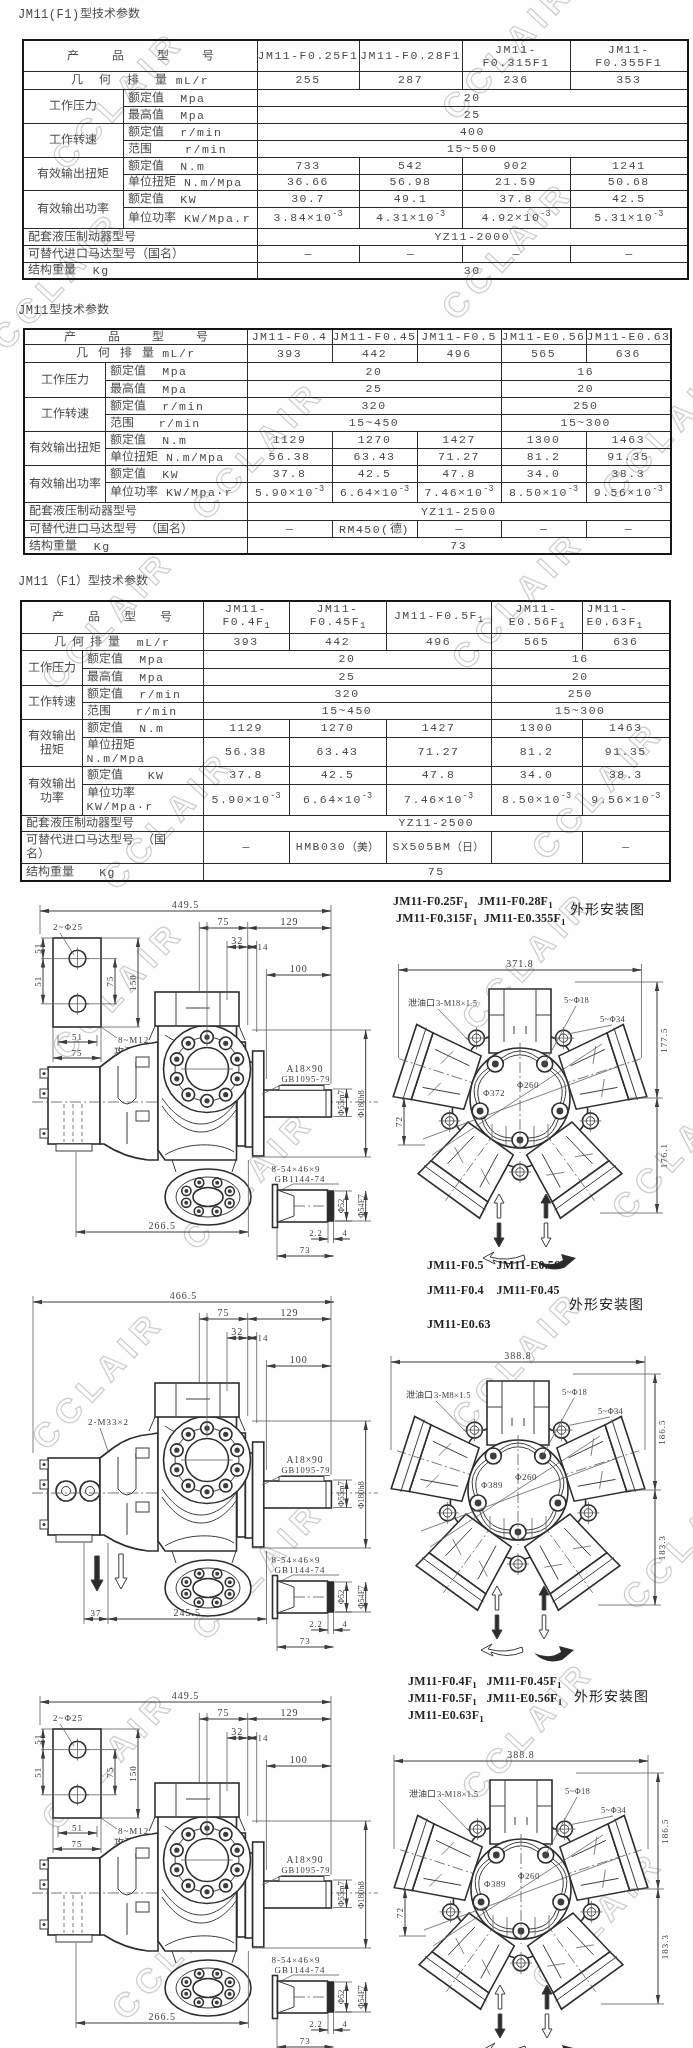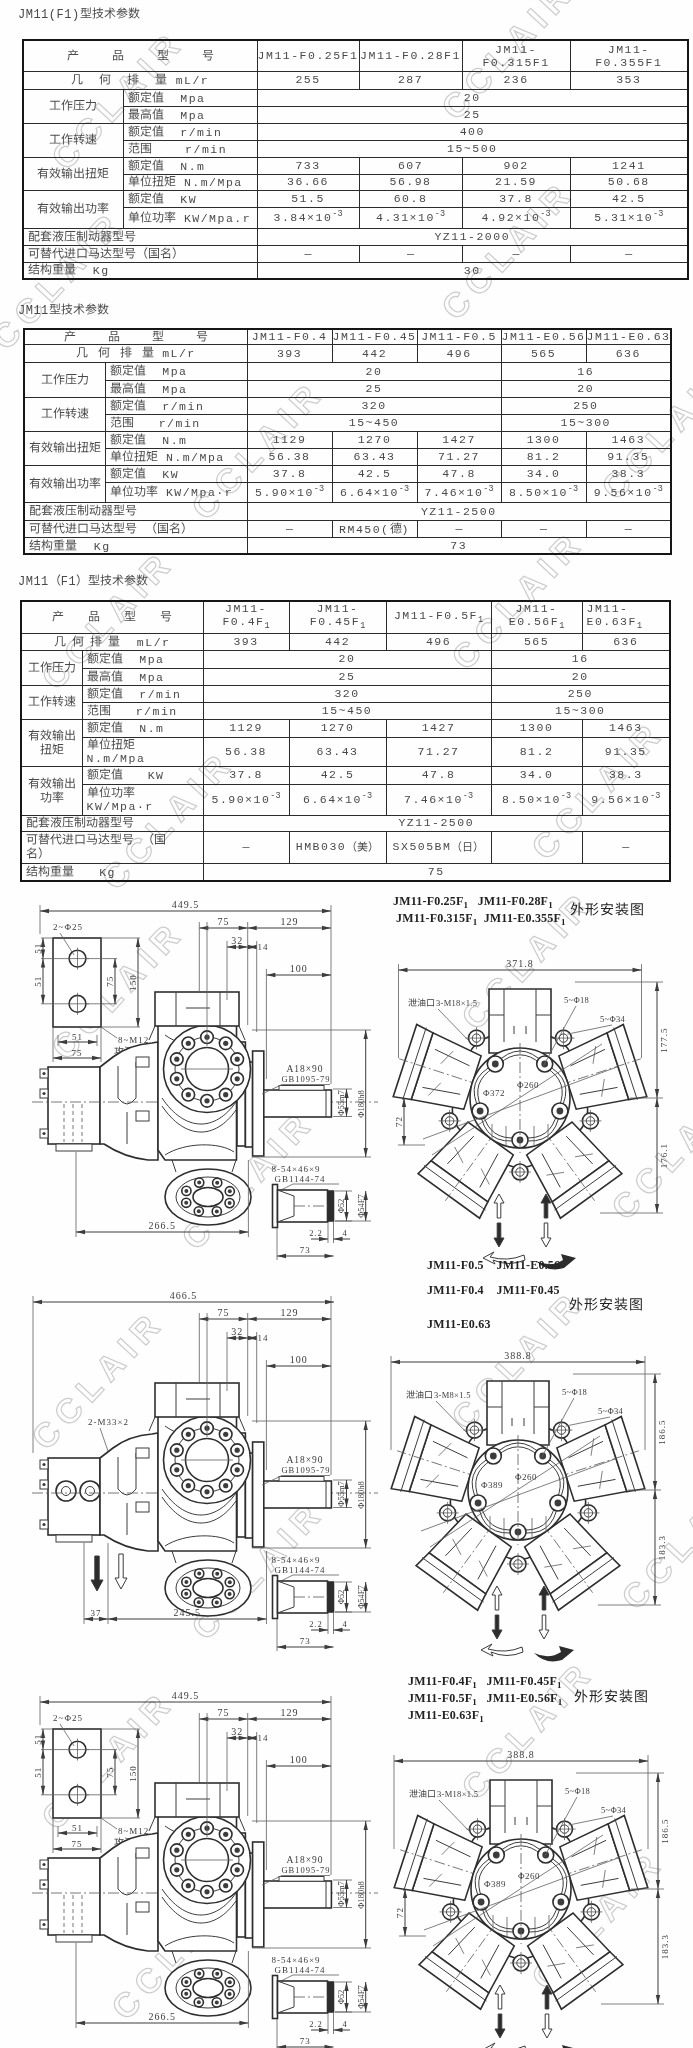--- a/index.html
+++ b/index.html
@@ -156,21 +156,21 @@
             <use href="#z51FA" x="3000"></use>
             <use href="#z626D" x="4000"></use>
             <use href="#z77E9" x="5000"></use>
           </svg></td>
         <td class="l"><svg style="vertical-align:-0.12em;" width="36.0" height="12" viewBox="0 0 3000 1000" fill="currentColor">
             <use href="#z989D" x="0"></use>
             <use href="#z5B9A" x="1000"></use>
             <use href="#z503C" x="2000"></use>
           </svg>&nbsp;&nbsp;<span class="lm">N.m</span></td>
         <td>733</td>
-        <td>607</td>
+        <td>542</td>
         <td>902</td>
         <td>1241</td>
       </tr>
       <tr style="height:16px">
         <td class="l"><svg style="vertical-align:-0.12em;" width="48.0" height="12" viewBox="0 0 4000 1000" fill="currentColor">
             <use href="#z5355" x="0"></use>
             <use href="#z4F4D" x="1000"></use>
             <use href="#z626D" x="2000"></use>
             <use href="#z77E9" x="3000"></use>
           </svg> <span class="lm">N.m/Mpa</span></td>
@@ -186,22 +186,22 @@
             <use href="#z8F93" x="2000"></use>
             <use href="#z51FA" x="3000"></use>
             <use href="#z529F" x="4000"></use>
             <use href="#z7387" x="5000"></use>
           </svg></td>
         <td class="l"><svg style="vertical-align:-0.12em;" width="36.0" height="12" viewBox="0 0 3000 1000" fill="currentColor">
             <use href="#z989D" x="0"></use>
             <use href="#z5B9A" x="1000"></use>
             <use href="#z503C" x="2000"></use>
           </svg>&nbsp;&nbsp;<span class="lm">KW</span></td>
-        <td>51.5</td>
-        <td>60.8</td>
+        <td>30.7</td>
+        <td>49.1</td>
         <td>37.8</td>
         <td>42.5</td>
       </tr>
       <tr style="height:21px">
         <td class="l"><svg style="vertical-align:-0.12em;" width="48.0" height="12" viewBox="0 0 4000 1000" fill="currentColor">
             <use href="#z5355" x="0"></use>
             <use href="#z4F4D" x="1000"></use>
             <use href="#z529F" x="2000"></use>
             <use href="#z7387" x="3000"></use>
           </svg> <span class="lm">KW/Mpa.r</span></td>

